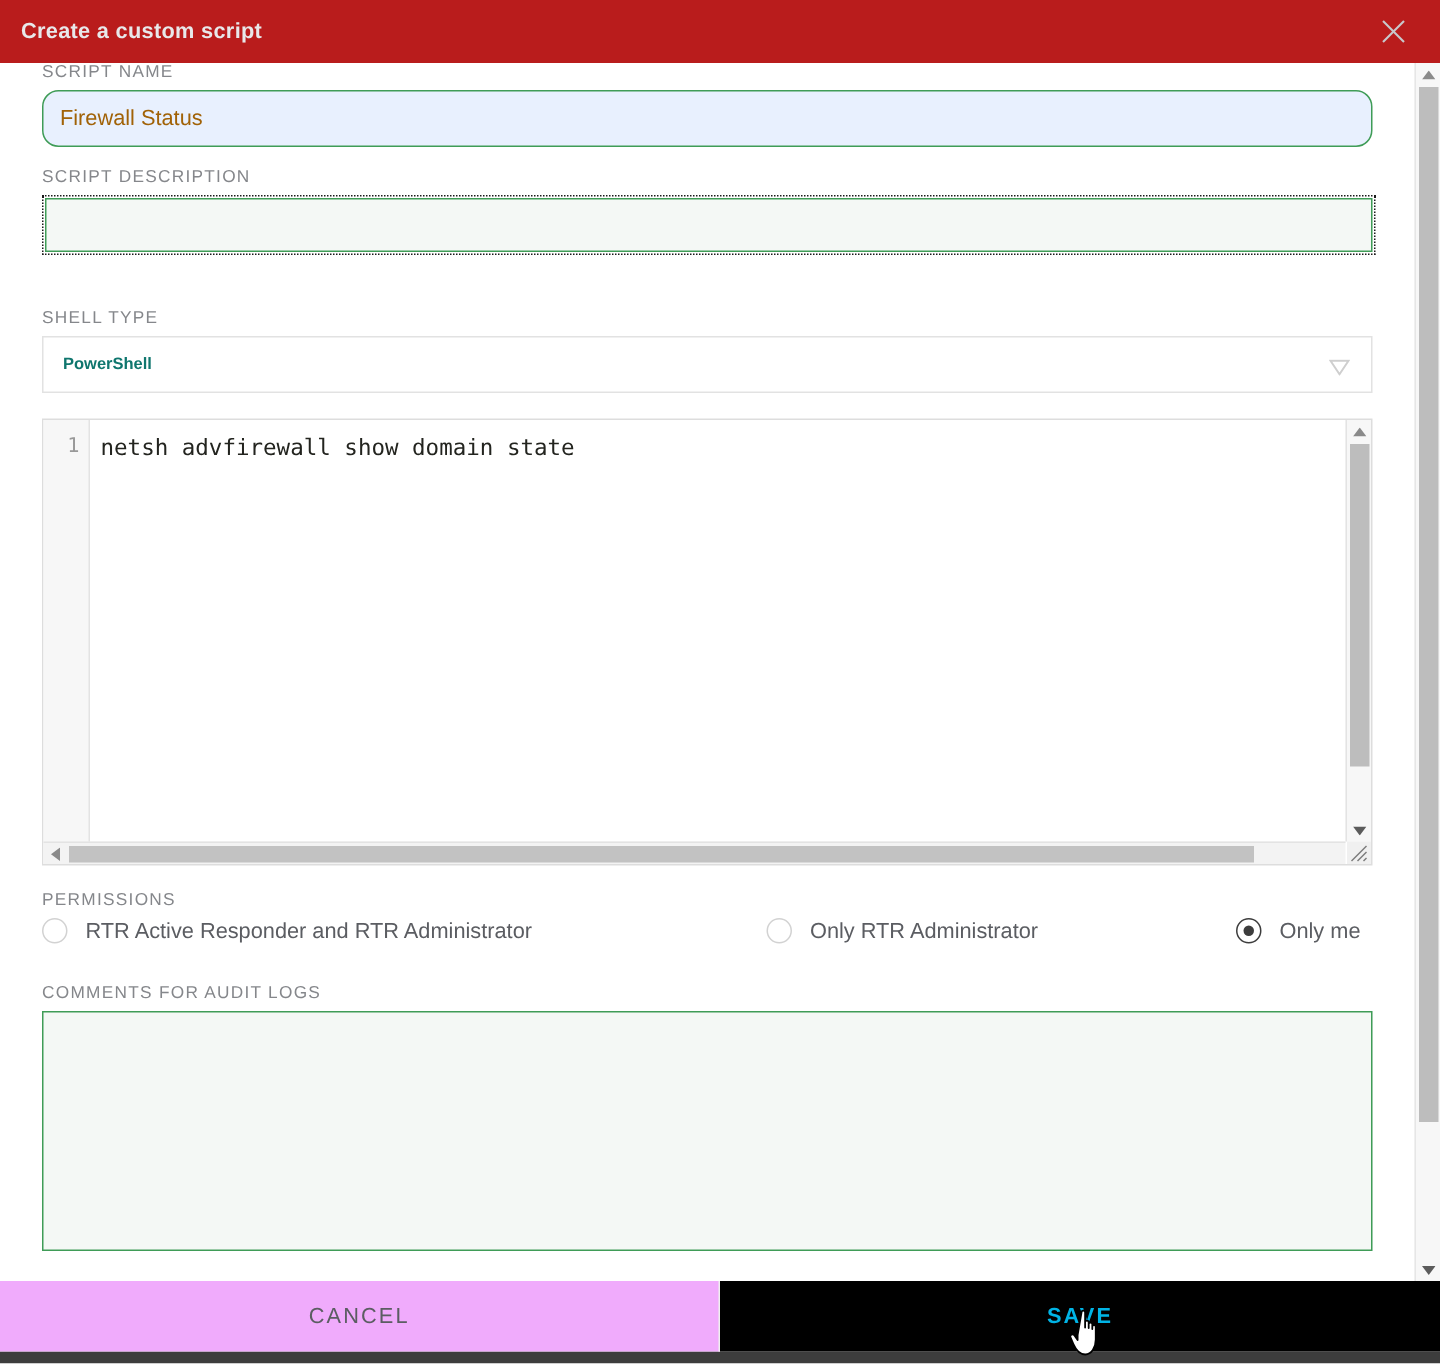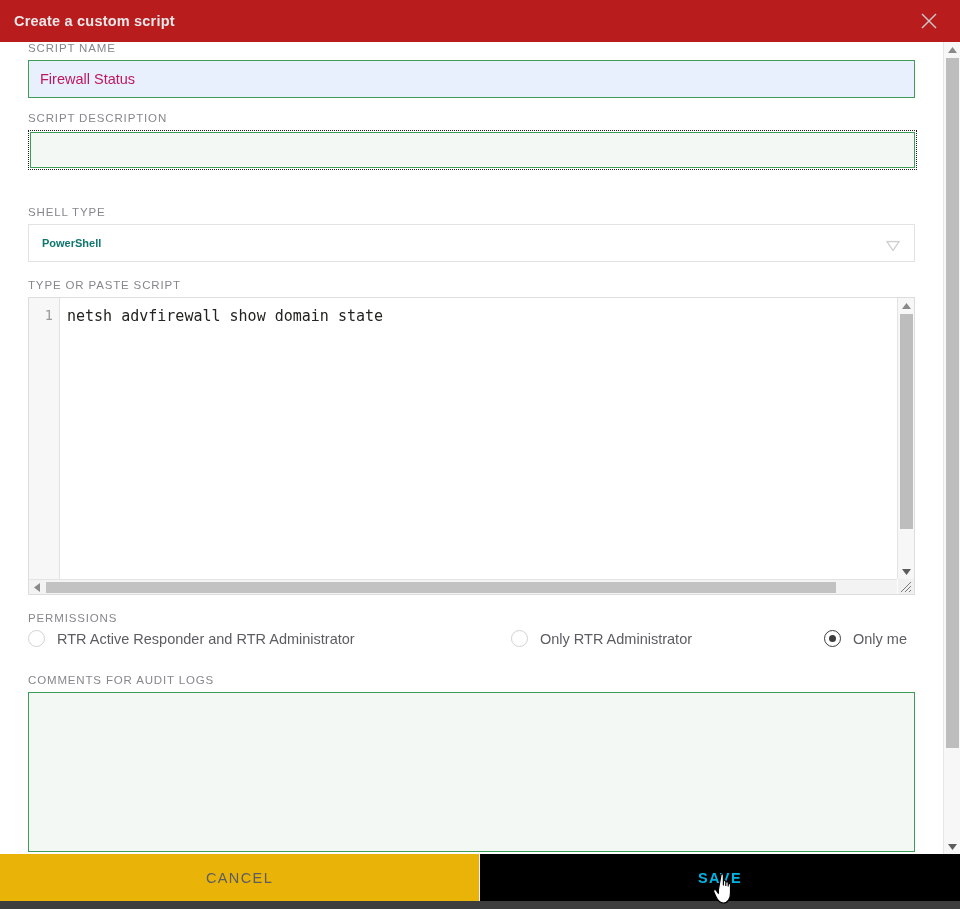--- a/index.html
+++ b/index.html
@@ -73,26 +73,26 @@
   .field-block { margin-bottom: 0; }
 
   
   .name-wrap { position: relative; margin-top: 20px; }
   .text-input {
     display: block;
     width: 887px;
     height: 38px;
     border: 1px solid #3f9c57;
     background: #e8f0fe;
-    color: #be185d;
+    color: #a16207;
     font-family: "Liberation Sans", sans-serif;
     font-size: 14.5px;
     padding: 0 11px;
     outline: none;
-    border-radius: 0;
+    border-radius: 11px;
   }
 
   
   .desc-wrap {
     position: relative;
     margin-top: 14px;
     width: 889px;
     padding: 2px;
     outline: 1px dotted #1a1a1a;
     outline-offset: -1px;
@@ -319,21 +319,21 @@
     display: flex;
     align-items: center;
     justify-content: center;
     font-size: 14.5px;
     letter-spacing: 1.4px;
     cursor: pointer;
     user-select: none;
   }
   .btn-cancel {
     width: 480px;
-    background: #eab308;
+    background: #f0abfc;
     color: #5b5d62;
     border-right: 1px solid #f0f0f0;
   }
   .btn-save {
     width: 480px;
     background: #000000;
     color: #00b4e6;
     font-weight: bold;
     position: relative;
   }
@@ -392,21 +392,20 @@
           <span class="select-value">PowerShell</span>
           <span class="select-caret">
             <svg width="14" height="11" viewBox="0 0 14 11" aria-hidden="true">
               <polygon points="1,1 13,1 7,10" fill="none" stroke="#cfcfcf" stroke-width="1.3"></polygon>
             </svg>
           </span>
         </div>
       </div>
 
       <div class="field-block" style="margin-top:17px;">
-        <div class="field-label">TYPE OR PASTE SCRIPT</div>
         <div class="editor-outer">
           <div class="editor-gutter">
             <div class="gutter-num">1</div>
           </div>
           <div class="editor-code">netsh advfirewall show domain state</div>
 
           <div class="ed-vscroll">
             <div class="arrow-up">
               <svg width="9" height="6" viewBox="0 0 9 6" aria-hidden="true">
                   <polygon points="4.5,0 9,6 0,6" fill="#8a8a8a"></polygon>

